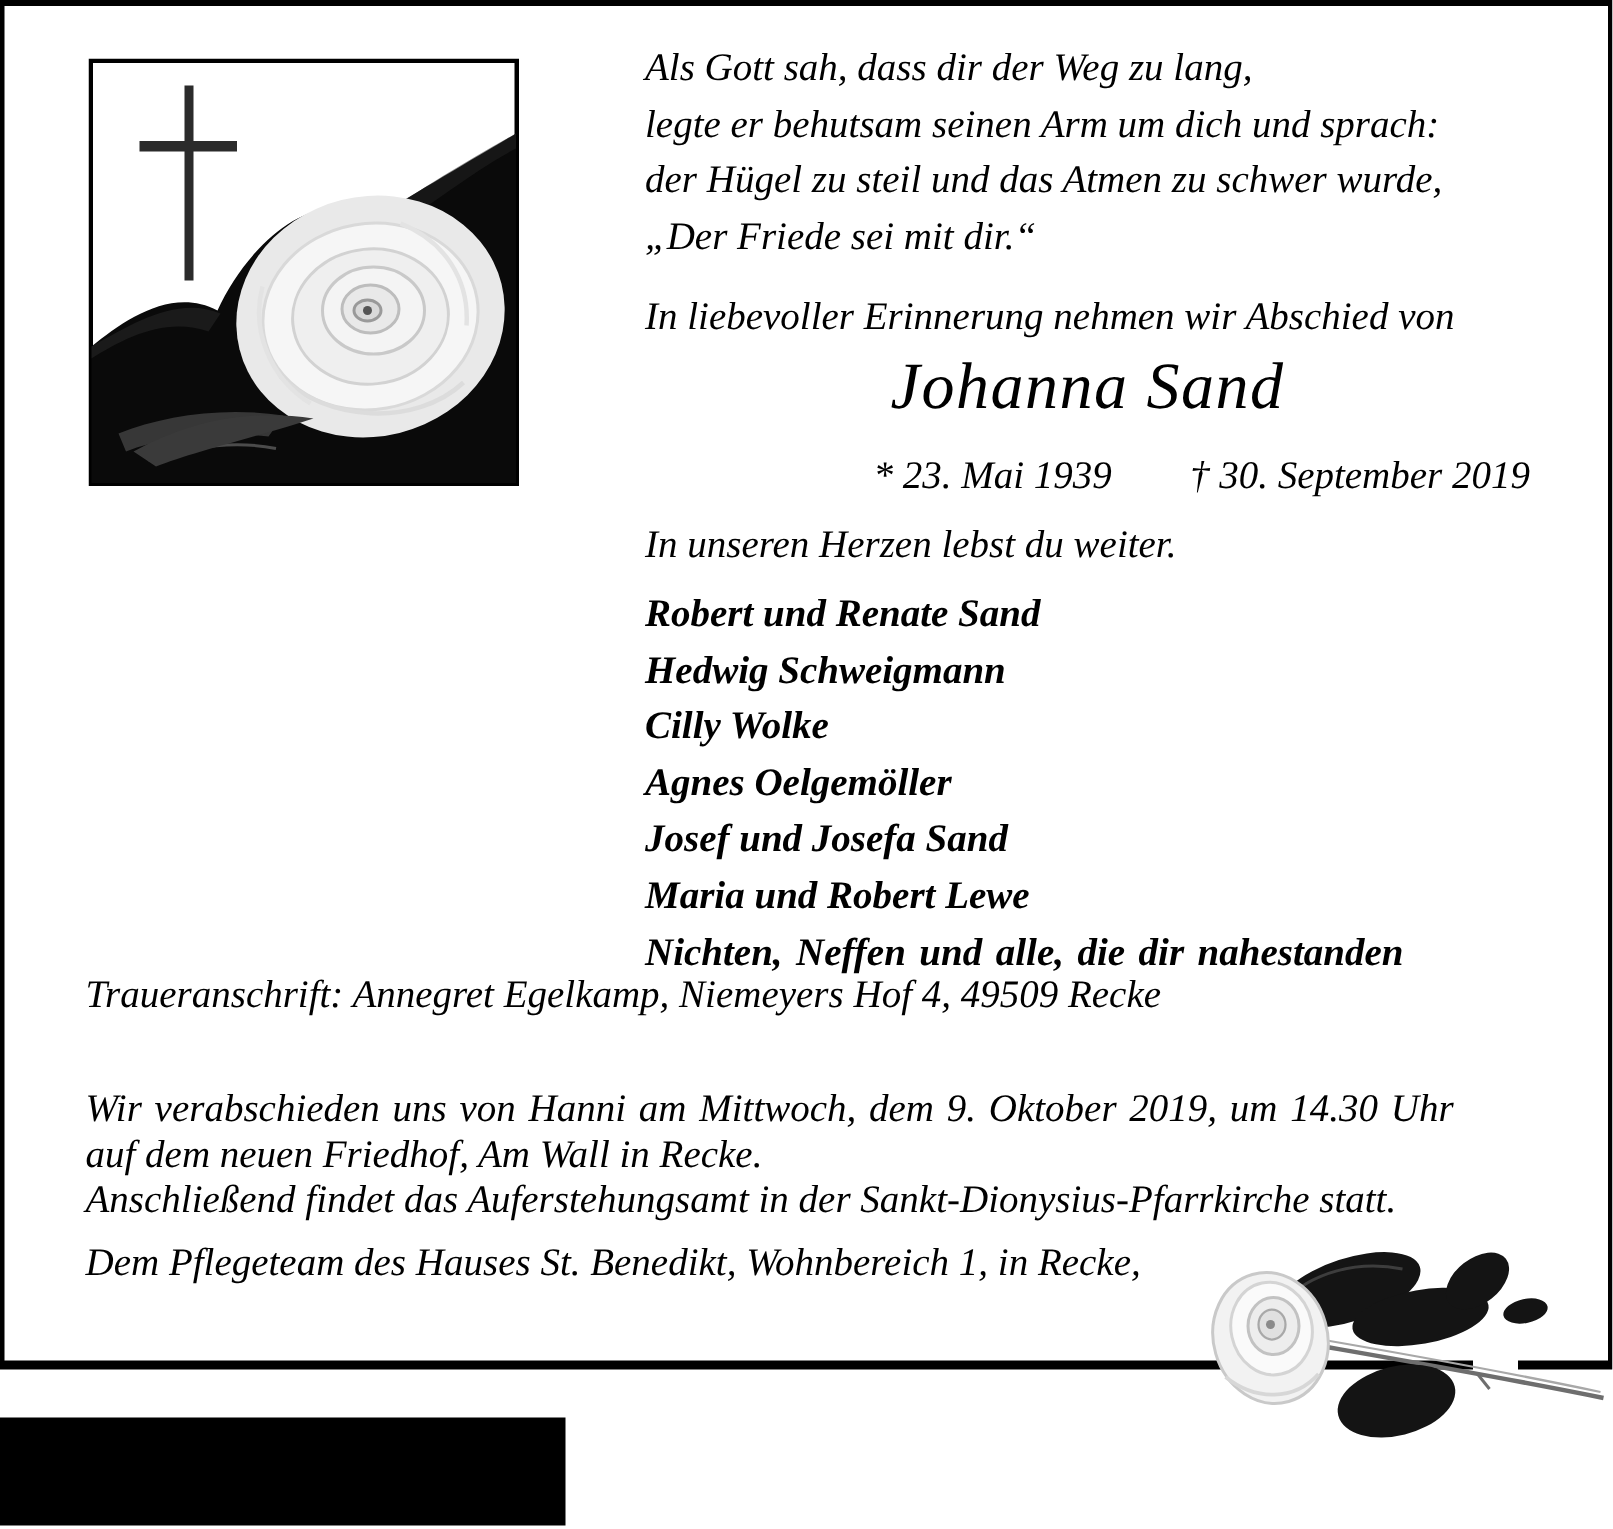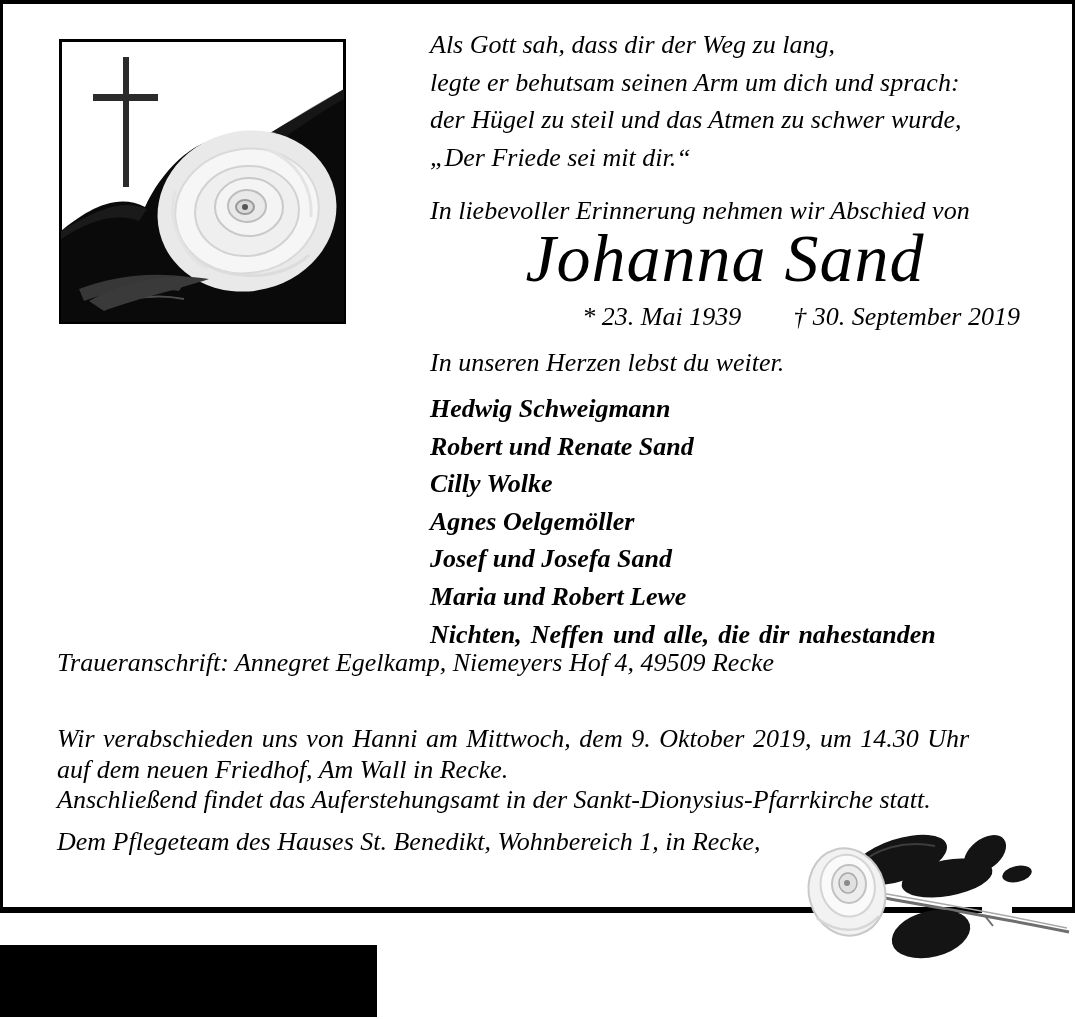--- a/index.html
+++ b/index.html
@@ -17,21 +17,21 @@
     border-right:3px solid #000;border-bottom:6px solid #000;
   }
   .rule-gap{left:982px;top:904px;width:30px;height:12px;background:#fff;z-index:3;}
   
   .photo{left:59px;top:39px;width:287px;height:285px;z-index:1;}
   
   .rc{left:430px;width:590px;font-size:26px;line-height:37.5px;white-space:nowrap;}
   .poem{top:26px;}
   .intro{top:192px;}
   .name{
-    top:220px;text-align:center;font-size:68px;line-height:76px;
+    top:220px;text-align:center;font-size:44px;line-height:76px;
     letter-spacing:1px;white-space:nowrap;
   }
   .dates{top:298px;text-align:right;}
   .dates .birth{margin-right:52px;}
   .motto{top:344px;}
   .mourners{top:390px;line-height:37.6px;font-weight:bold;}
   .mourners .spread{word-spacing:2.5px;}
   
   .bc{left:57px;width:959px;font-size:26px;white-space:nowrap;}
   .address{top:647px;line-height:31px;}
@@ -94,22 +94,22 @@
 
 <div class="abs rc name">Johanna Sand</div>
 
 <div class="abs rc dates">
   <span class="birth">* 23. Mai 1939</span><span>† 30. September 2019</span>
 </div>
 
 <div class="abs rc motto">In unseren Herzen lebst du weiter.</div>
 
 <div class="abs rc mourners">
+  <div>Robert und Renate Sand</div>
   <div>Hedwig Schweigmann</div>
-  <div>Robert und Renate Sand</div>
   <div>Cilly Wolke</div>
   <div>Agnes Oelgemöller</div>
   <div>Josef und Josefa Sand</div>
   <div>Maria und Robert Lewe</div>
   <div class="spread">Nichten, Neffen und alle, die dir nahestanden</div>
 </div>
 
 <div class="abs bc address">Traueranschrift: Annegret Egelkamp, Niemeyers Hof 4, 49509 Recke</div>
 
 <div class="abs bc funeral">

